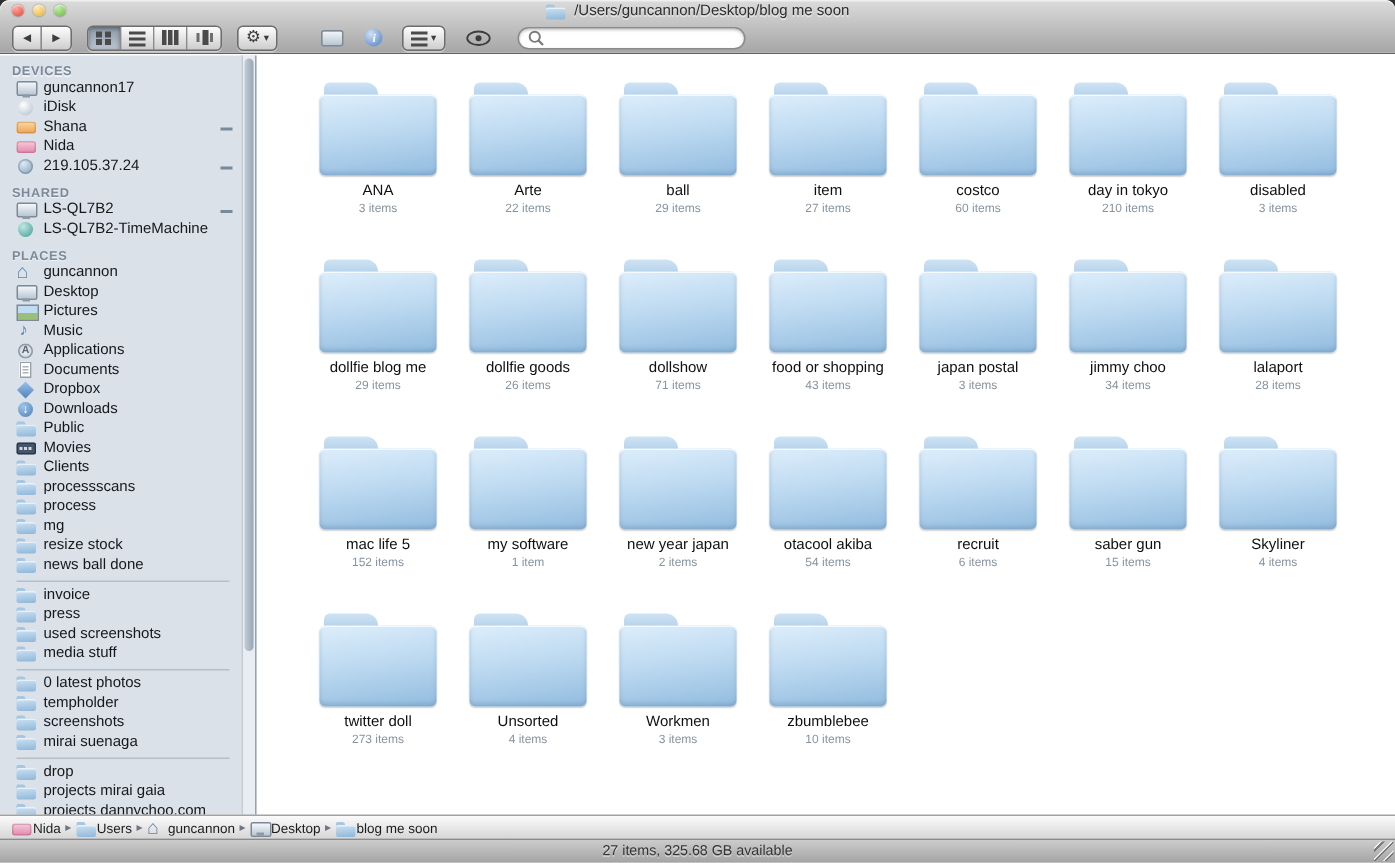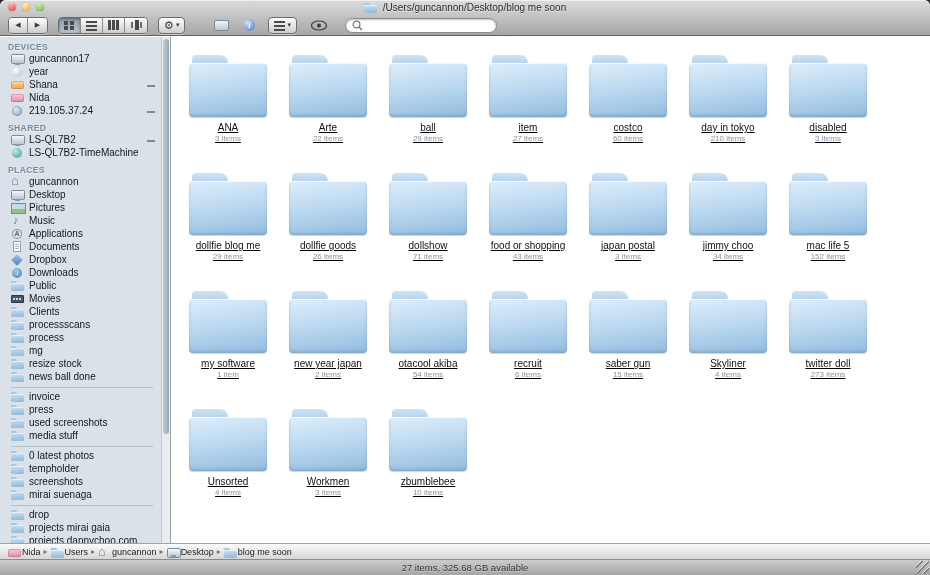--- a/index.html
+++ b/index.html
@@ -39,31 +39,31 @@
   .vi { position:relative; display:inline-block; width:11px; height:10px; }
   .vi-grid::before { content:""; position:absolute; left:0; top:1px; width:4px; height:4px; background:#4a4a4a; box-shadow:6px 0 0 #4a4a4a, 0 5px 0 #4a4a4a, 6px 5px 0 #4a4a4a; }
   .vi-list::before { content:""; position:absolute; left:0; top:1px; width:11px; height:2px; background:#4a4a4a; box-shadow:0 4px 0 #4a4a4a, 0 8px 0 #4a4a4a; }
   .vi-col::before  { content:""; position:absolute; left:0; top:0; width:3px; height:10px; background:#4a4a4a; box-shadow:4px 0 0 #4a4a4a, 8px 0 0 #4a4a4a; }
   .vi-flow::before { content:""; position:absolute; left:4px; top:0; width:4px; height:10px; background:#4a4a4a; }
   .vi-flow::after  { content:""; position:absolute; left:0; top:2px; width:2px; height:6px; background:#6e6e6e; box-shadow:9px 0 0 #6e6e6e; }
   .search { margin-left:14px; width:152px; height:15px; background:#fff; border:1px solid #8a8a8a; border-radius:9px; display:flex; align-items:center; padding:0 6px; box-shadow:inset 0 1px 2px rgba(0,0,0,.25); }
   .search input { border:0; outline:0; flex:1; min-width:0; background:transparent; font-size:10px; font-family:inherit; margin-left:3px; }
 
   
-  .body { position:absolute; top:37px; bottom:32px; left:0; right:0; display:flex; }
+  .body { position:absolute; top:37px; bottom:32px; left:0; right:0; display:flex;gap:24px; }
   .sidebar { position:relative; width:171px; background:#dae1e9; border-right:1px solid #98a3af; }
   .sb-list { position:absolute; left:0; top:0; right:9px; bottom:0; overflow:hidden; }
   .sb-header { margin:5px 0 1px; padding-left:8px; font-size:8.5px; font-weight:bold; letter-spacing:.4px; color:#7a8a99; text-shadow:0 1px 0 rgba(255,255,255,.6); }
   .sbi { display:flex; align-items:flex-start; height:13px; padding:0 6px 0 11px; font-size:10px; color:#15181b; white-space:nowrap; overflow:hidden; }
   .sb-sep { height:1px; background:#b5bfc9; margin:3px 8px 3px 11px; }
   .sb-scrollbar { position:absolute; right:0; top:0; bottom:0; width:9px; background:#e9edf1; border-left:1px solid #c2cad2; }
   .sb-thumb { position:absolute; left:1px; right:1px; top:2px; height:78%; border-radius:3px; background:linear-gradient(90deg,#c2ccd5,#97a7b6); }
 
   .main { flex:1; background:#fff; overflow:hidden; }
-  .grid { display:grid; grid-template-columns:repeat(7,100px); padding:14px 0 0 7px;text-decoration:underline; }
+  .grid { display:grid; grid-template-columns:repeat(7,100px); padding:14px 0 0 7px; }
   .cell { width:100px; height:118px; text-align:center; padding-top:4px; }
   .folder { position:relative; width:78px; height:62px; margin:0 auto; }
   .folder::before { content:""; position:absolute; left:3px; top:0; width:36px; height:13px; border-radius:4px 8px 0 0; background:linear-gradient(#cfe3f4,#a9cbe7); }
   .folder::after { content:""; position:absolute; left:0; top:8px; width:78px; height:54px; border-radius:4px; background:linear-gradient(172deg,#ddeefb 0%, #bedaf1 45%, #92bcdf 100%); box-shadow:inset 0 1px 0 rgba(255,255,255,.75), inset 0 -2px 3px rgba(90,130,170,.35), 0 1px 1px rgba(0,0,0,.18); }
   .fname { margin-top:5px; font-size:10px; line-height:11px; color:#101010; }
   .finfo { margin-top:1px; font-size:8px; color:#8794a0; }
 
   
   .pathbar { position:absolute; left:0; right:0; bottom:16px; height:16px; background:linear-gradient(#fbfbfb,#d6d6d6); border-top:1px solid #a2a2a2; display:flex; align-items:center; padding:0 6px; overflow:hidden; }
   .pitem { display:inline-flex; align-items:center; margin:0 2px; font-size:9px; color:#1c1c1c; }
@@ -170,21 +170,21 @@
   <div class="body">
     <div class="sidebar">
       <div class="sb-list">
           <div class="sb-header">DEVICES</div>
           <div class="sbi">
             <span class="si si-computer"></span>
             <span class="sbl">guncannon17</span>
           </div>
           <div class="sbi">
             <span class="si si-idisk"></span>
-            <span class="sbl">year</span>
+            <span class="sbl">iDisk</span>
           </div>
           <div class="sbi">
             <span class="si si-drive-orange"></span>
             <span class="sbl">Shana</span>
             <span class="eject"></span>
           </div>
           <div class="sbi">
             <span class="si si-drive-pink"></span>
             <span class="sbl">Nida</span>
           </div>
@@ -379,20 +379,25 @@
           </div>
           <div class="cell">
             <div class="folder"></div>
             <div class="fname">japan postal</div>
             <div class="finfo">3 items</div>
           </div>
           <div class="cell">
             <div class="folder"></div>
             <div class="fname">jimmy choo</div>
             <div class="finfo">34 items</div>
+          </div>
+          <div class="cell">
+            <div class="folder"></div>
+            <div class="fname">lalaport</div>
+            <div class="finfo">28 items</div>
           </div>
           <div class="cell">
             <div class="folder"></div>
             <div class="fname">mac life 5</div>
             <div class="finfo">152 items</div>
           </div>
           <div class="cell">
             <div class="folder"></div>
             <div class="fname">my software</div>
             <div class="finfo">1 item</div>

